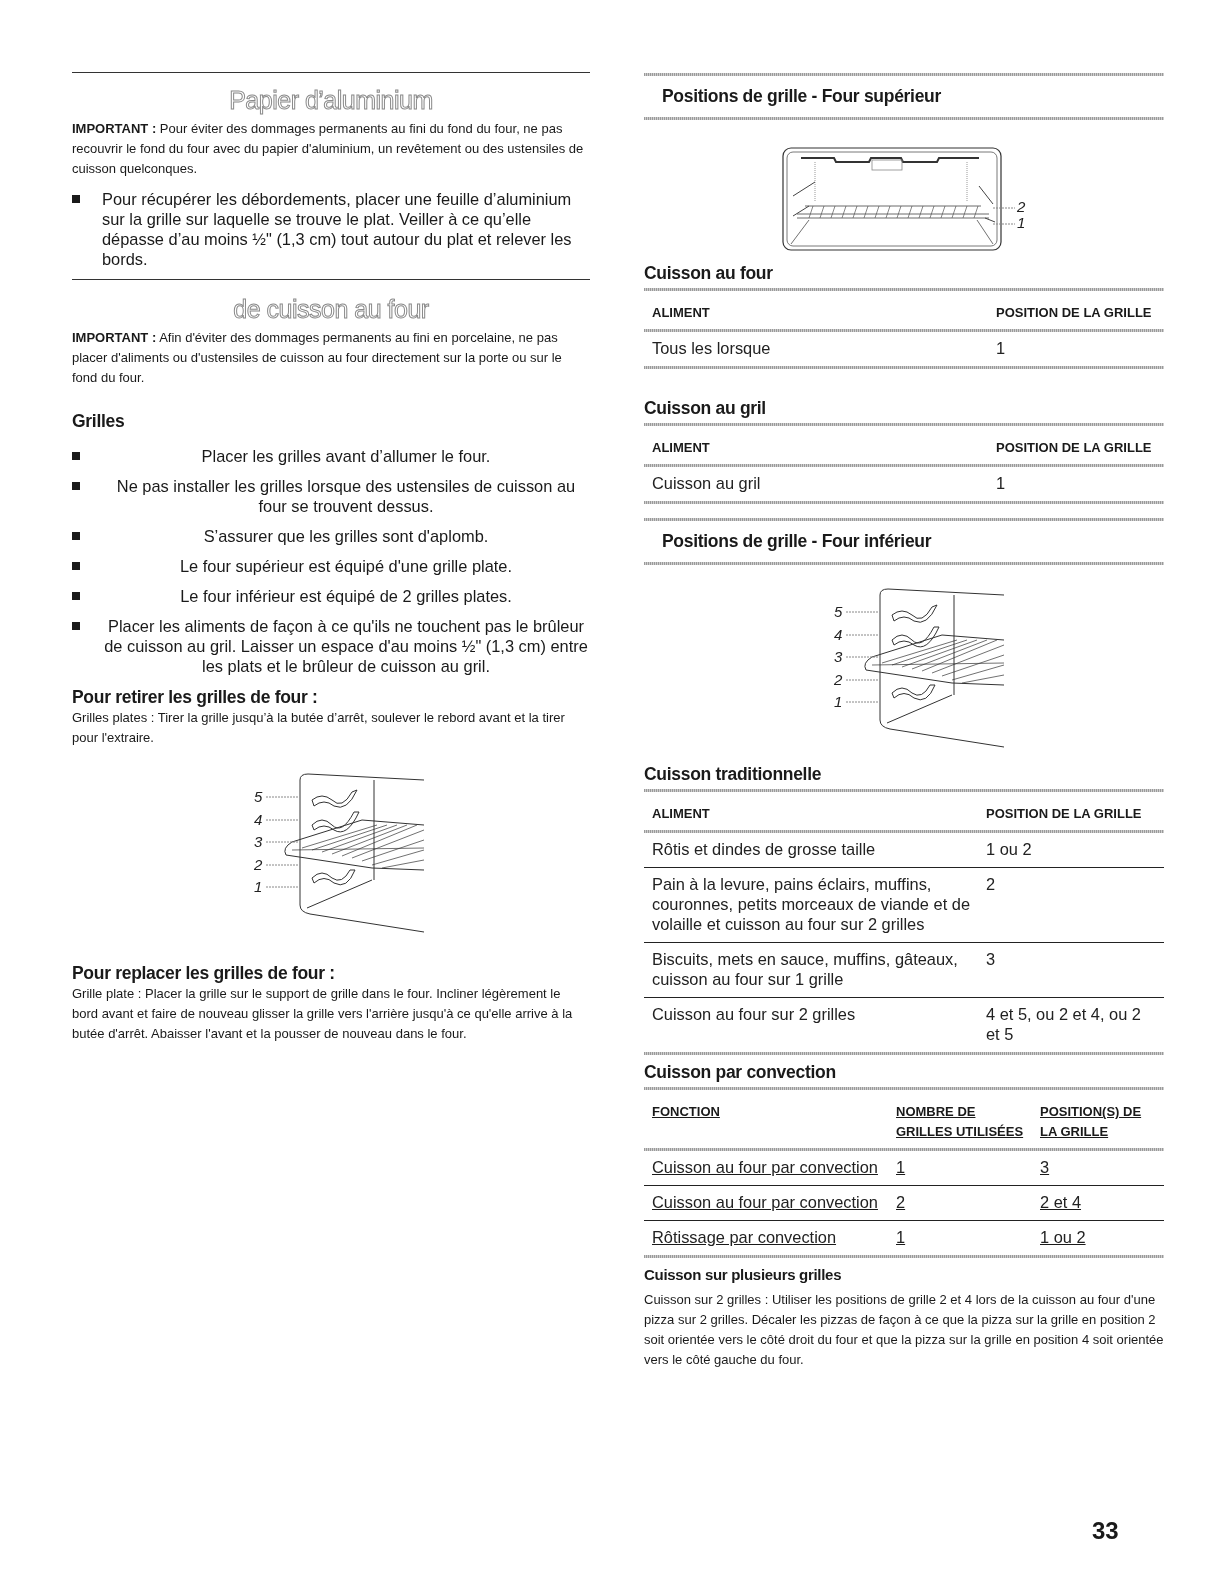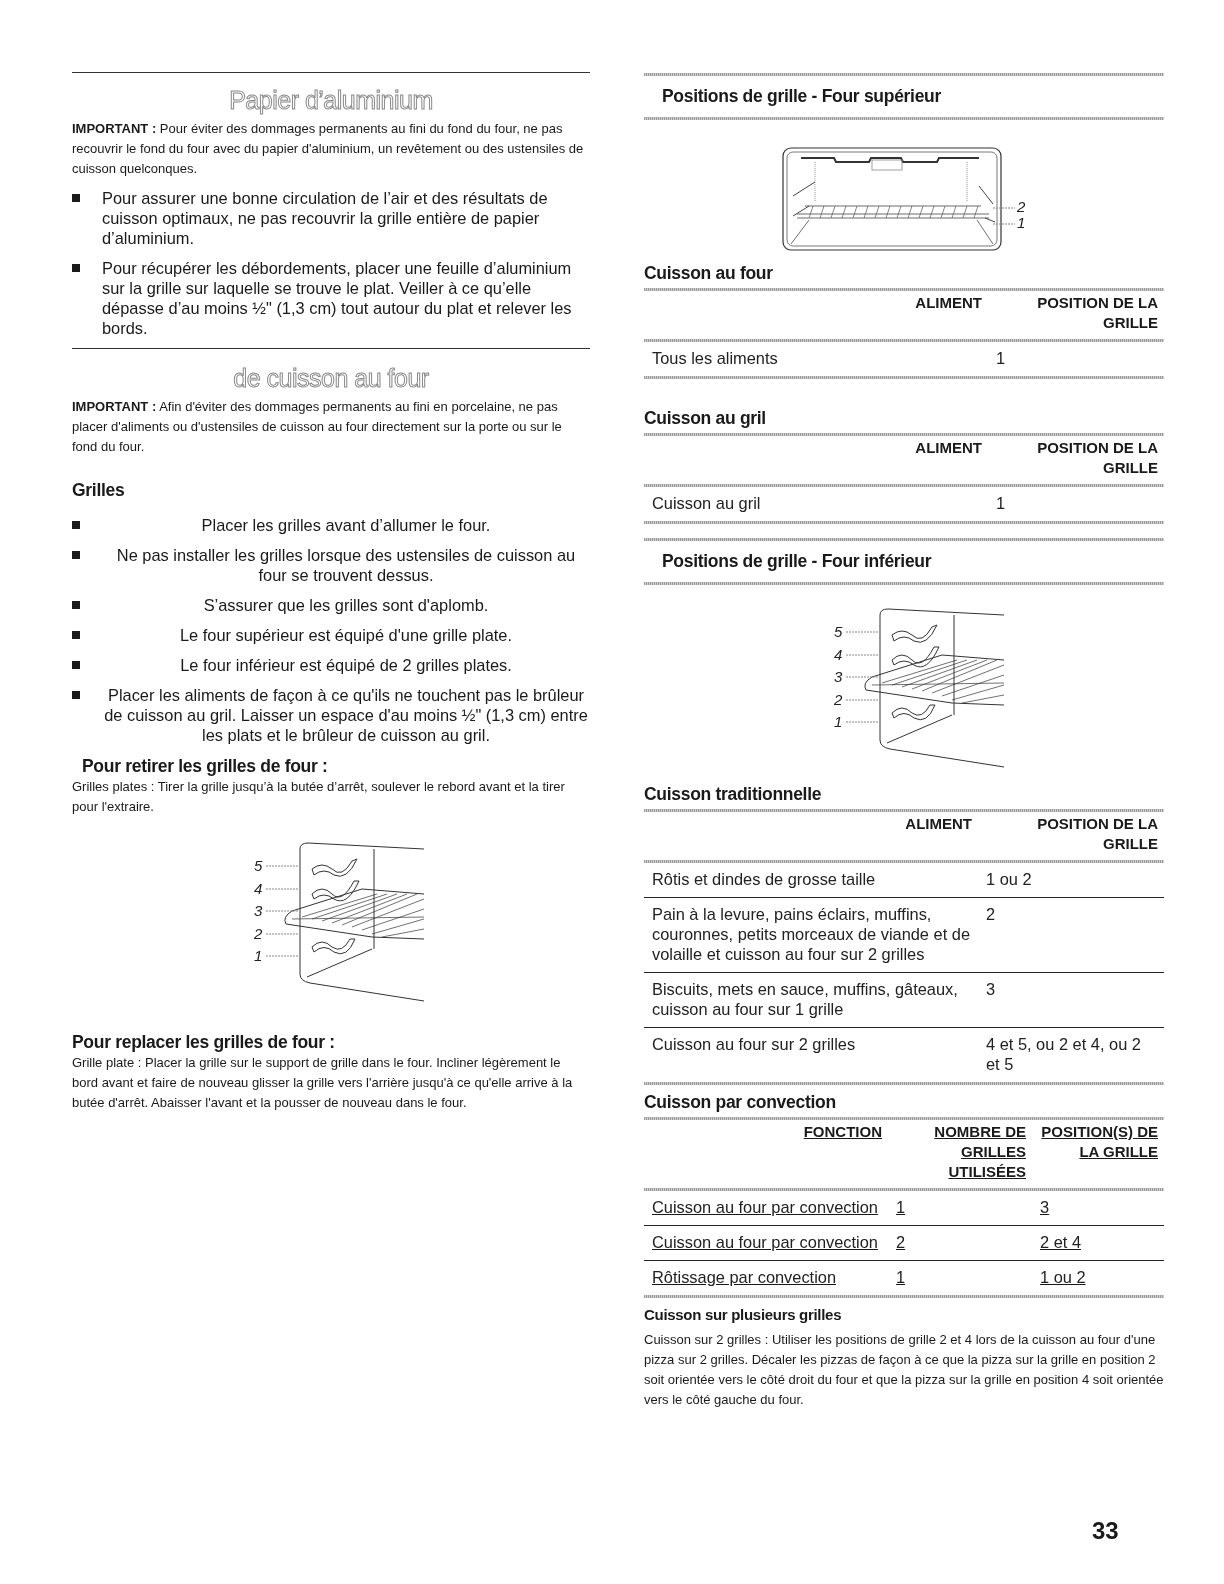--- a/index.html
+++ b/index.html
@@ -17,58 +17,58 @@
 
   p, .txt { font-size: 13px; line-height: 20px; margin: 0; }
   b.lbl { font-weight: bold; }
   .subhead { font-weight: bold; font-size: 17.5px; line-height: 22px; margin: 0; letter-spacing: -0.3px; }
 
   ul.sq { list-style: none; margin: 0; padding: 0; }
   ul.sq li { position: relative; padding-left: 30px; font-size: 16.4px; line-height: 20px; margin-bottom: 10px; }
   ul.sq li .bul { position: absolute; left: 0; top: 6px; width: 8px; height: 8px; background: #1a1a1a; }
 
   .tbl { width: 100%; border-collapse: collapse; }
-  .tbl th { text-align: right; font-weight: bold; font-size: 15px; line-height: 20px; padding: 2px 6px 6px 8px; vertical-align: top; }
+  .tbl th { text-align: left; font-weight: bold; font-size: 13px; line-height: 20px; padding: 12px 6px 6px 8px; vertical-align: top; }
   .tbl td { font-size: 16.4px; line-height: 20px; padding: 6px 6px 8px 8px; vertical-align: top; color: #222; }
   .tbl tr.solid td { border-bottom: 1.5px solid #222; }
   .gray-row td, .gray-row th { padding: 0; height: 3px; background: repeating-linear-gradient(90deg,#9a9a9a 0 1px,#cfcfcf 1px 2px); }
 
   .pagenum { position: absolute; left: 1092px; top: 1517px; font-weight: bold; font-size: 24px; }
   svg { display: block; }
   .diag-lbl { font-family: "Liberation Sans", sans-serif; font-style: italic; font-size: 15px; fill: #222; }
 </style>
 </head>
 <body>
 
 <div class="col left">
   <div class="rule-solid" style="margin-top:72px;"></div>
   <div class="outline-title" style="margin-top:14px;">Papier d’aluminium</div>
   <p style="margin-top:6px;"><b class="lbl">IMPORTANT :</b><span> Pour éviter des dommages permanents au fini du fond du four, ne pas recouvrir le fond du four avec du papier d'aluminium, un revêtement ou des ustensiles de cuisson quelconques.</span></p>
   <ul class="sq" style="margin-top:9px;">
-    <li><span class="bul"></span><span>Pour assurer une bonne circulation de l’air et des résultats de cuisson optimaux, ne pas recouvrir la grille entière de papier d’aluminium.</span></li>
+    <li><span class="bul"></span></li>
     <li><span class="bul"></span><span>Pour récupérer les débordements, placer une feuille d’aluminium sur la grille sur laquelle se trouve le plat. Veiller à ce qu’elle dépasse d’au moins ½" (1,3 cm) tout autour du plat et relever les bords.</span></li>
   </ul>
 
   <div class="rule-solid" style="margin-top:5px;"></div>
   <div class="outline-title" style="margin-top:16px;">
     <div>de cuisson au four</div>
   </div>
   <p style="margin-top:6px;"><b class="lbl">IMPORTANT :</b><span> Afin d'éviter des dommages permanents au fini en porcelaine, ne pas placer d'aliments ou d'ustensiles de cuisson au four directement sur la porte ou sur le fond du four.</span></p>
 
   <h3 class="subhead" style="margin-top:22px;">Grilles</h3>
   <ul class="sq" style="margin-top:14px;text-align:center;">
     <li><span class="bul"></span><span>Placer les grilles avant d’allumer le four.</span></li>
     <li><span class="bul"></span><span>Ne pas installer les grilles lorsque des ustensiles de cuisson au four se trouvent dessus.</span></li>
     <li><span class="bul"></span><span>S’assurer que les grilles sont d'aplomb.</span></li>
     <li><span class="bul"></span><span>Le four supérieur est équipé d'une grille plate.</span></li>
     <li><span class="bul"></span><span>Le four inférieur est équipé de 2 grilles plates.</span></li>
     <li><span class="bul"></span><span>Placer les aliments de façon à ce qu'ils ne touchent pas le brûleur de cuisson au gril. Laisser un espace d'au moins ½" (1,3 cm) entre les plats et le brûleur de cuisson au gril.</span></li>
   </ul>
 
-  <h3 class="subhead" style="margin-top:2px;margin-left:10px;">Pour retirer les grilles de four :</h3>
+  <h3 class="subhead" style="margin-top:2px;">Pour retirer les grilles de four :</h3>
   <p>Grilles plates : Tirer la grille jusqu’à la butée d’arrêt, soulever le rebord avant et la tirer pour l'extraire.</p>
 
   <div style="margin-top:22px; margin-left:180px;">
     <svg width="180" height="170" viewBox="0 0 180 170">
       <g stroke="#333" fill="none" stroke-width="1">
         <path d="M48 10 Q48 4 56 4 L172 10"></path>
         <path d="M48 10 L48 135 Q48 142 58 144 L172 162"></path>
         <line x1="55" y1="138" x2="120" y2="110"></line>
         <line x1="122" y1="10" x2="122" y2="110"></line>
         <path d="M60 30 Q70 22 80 30 Q90 40 100 22 L105 20 Q95 42 82 36 Q72 28 62 36 Z"></path>
@@ -162,21 +162,21 @@
           <td colspan="2"></td>
         </tr>
     <tr>
       <th style="width:330px;">ALIMENT</th>
       <th>POSITION DE LA GRILLE</th>
     </tr>
     <tr class="gray-row">
           <td colspan="2"></td>
         </tr>
     <tr>
-      <td>Tous les aliments</td>
+      <td>Tous les lorsque</td>
       <td>1</td>
     </tr>
     <tr class="gray-row">
           <td colspan="2"></td>
         </tr>
   </tbody>
     </table>
 
   <h3 class="subhead" style="margin-top:28px;">Cuisson au gril</h3>
   <table class="tbl" style="margin-top:4px;">

